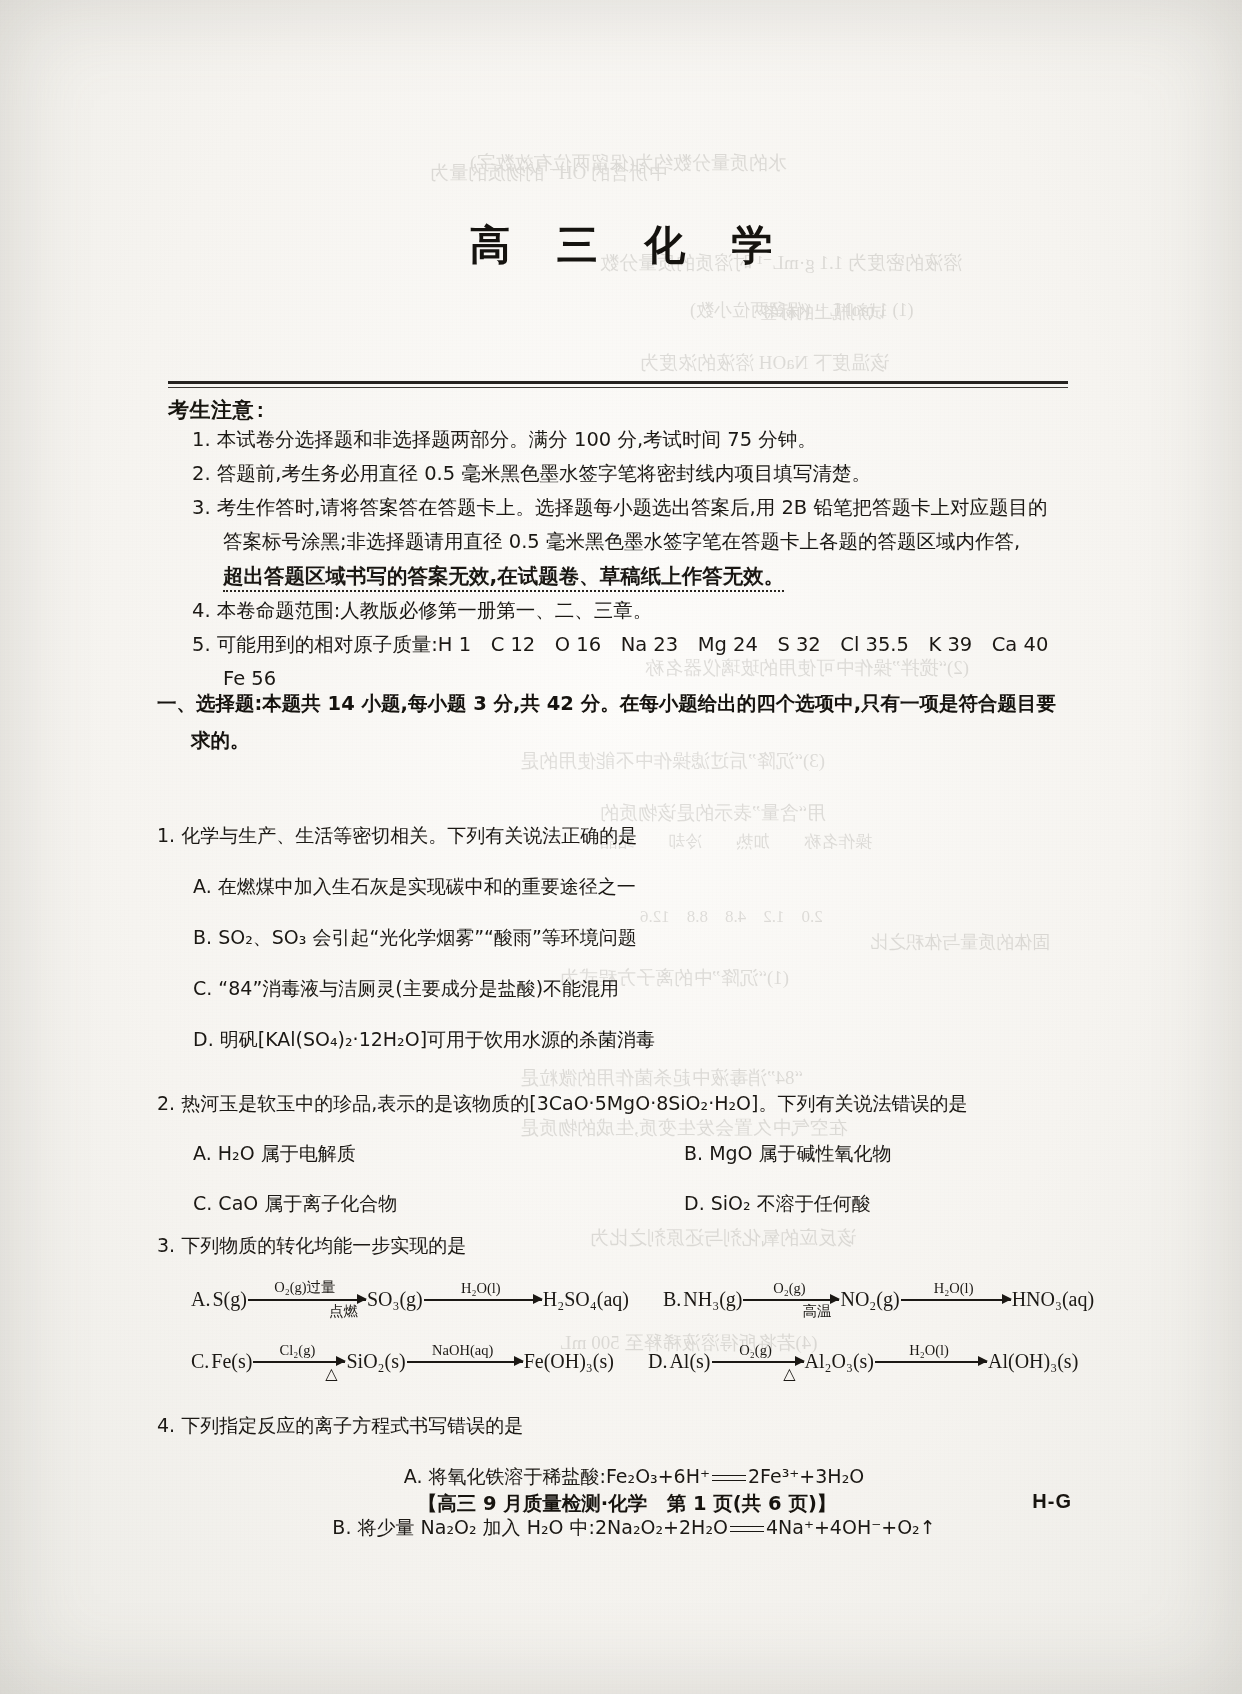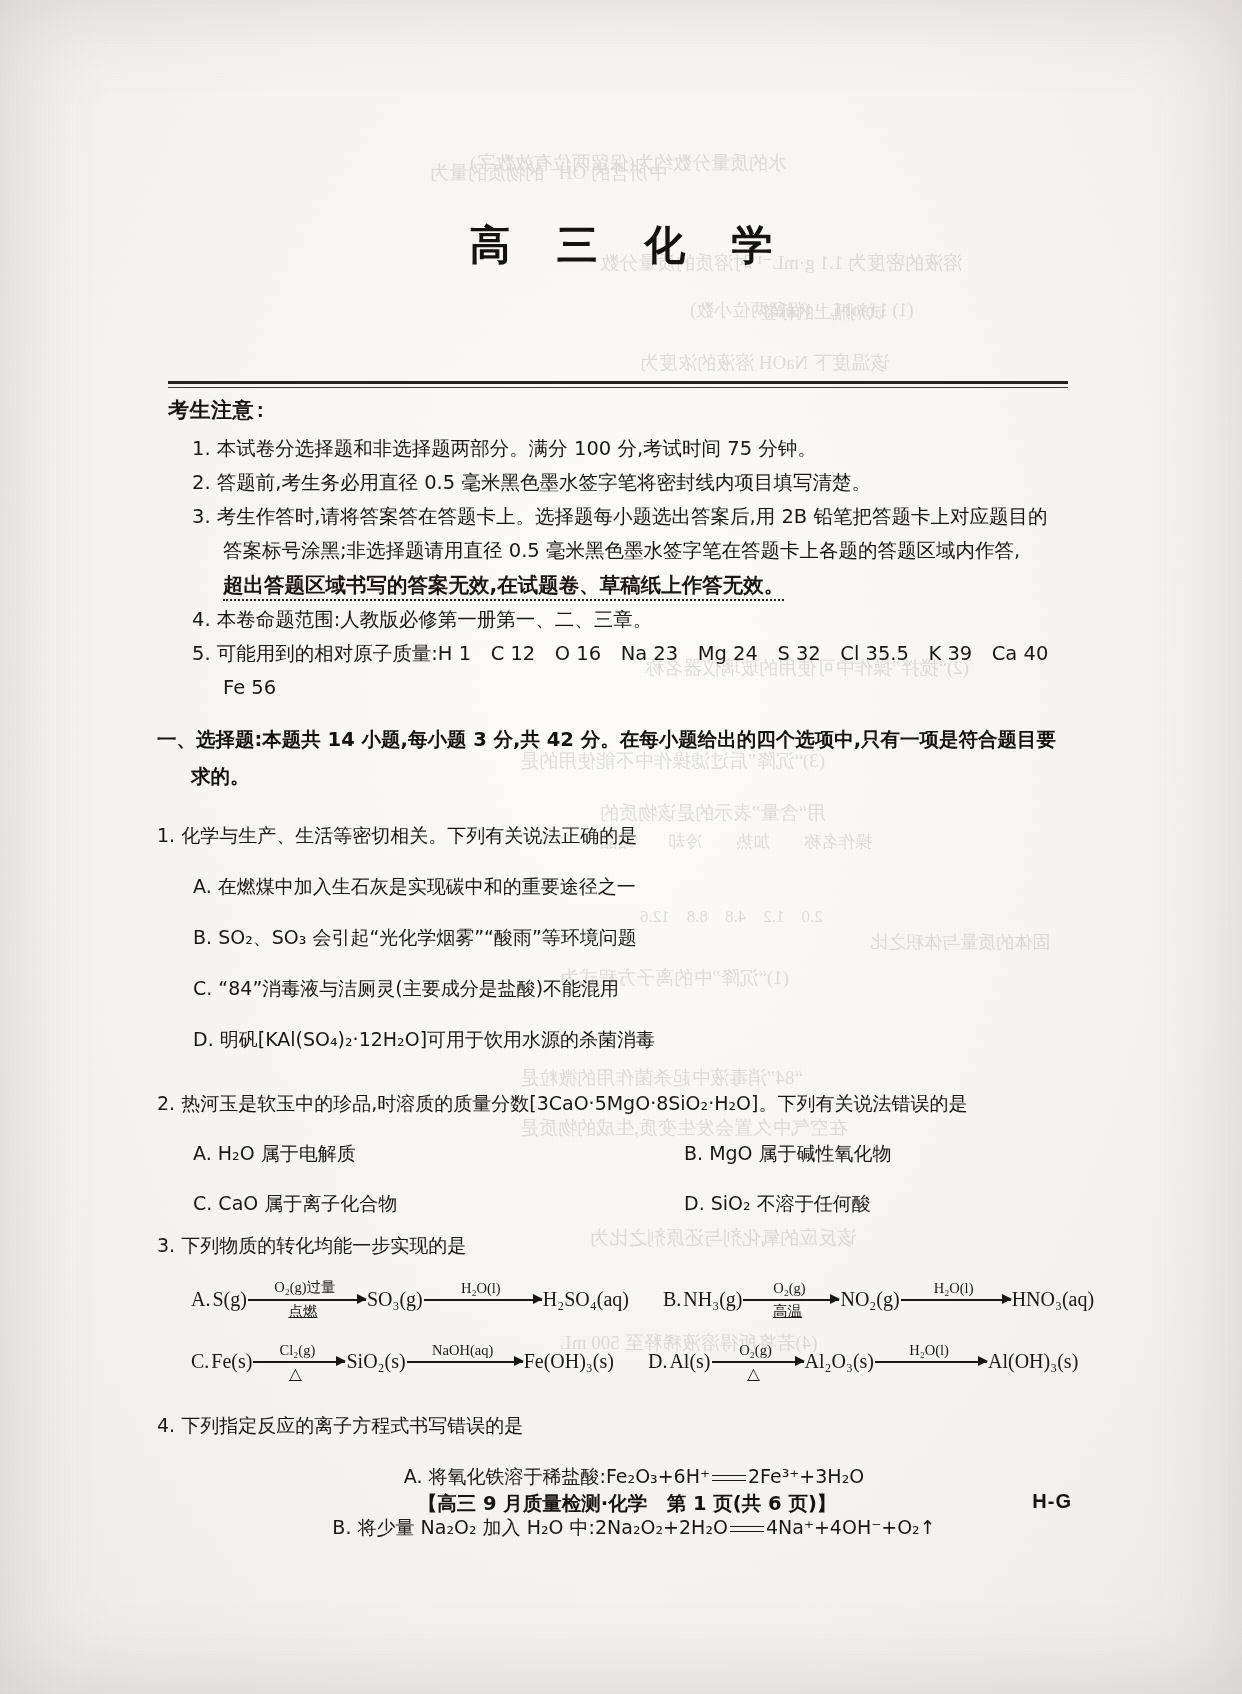--- a/index.html
+++ b/index.html
@@ -85,21 +85,21 @@
     position: absolute;
     left: 168px;
     top: 396px;
     width: 902px;
   }
   .notice-head {
     font-size: 21px;
     font-weight: bold;
     font-family: Liberation Mono, monospace;
     letter-spacing: .5px;
-    margin-bottom: 9px;
+    margin-bottom: 0;
     color: #17150f;
   }
   .notice-item {
     font-size: 19.5px;
     line-height: 32px;
     padding-left: 24px;
     margin-bottom: 2px;
     font-family: "DejaVu Sans", "Liberation Sans", sans-serif;
     color: #1b1814;
     letter-spacing: 0;
@@ -116,21 +116,20 @@
   .section-head {
     position: absolute;
     left: 157px;
     top: 685px;
     width: 915px;
     font-size: 19.5px;
     line-height: 37px;
     font-weight: bold;
     font-family: "DejaVu Sans", "Liberation Sans", sans-serif;
     color: #16130f;
-    margin-top: 36px;
   }
   .section-head .cont2 { display:block; padding-left: 34px; }
 
   
   .q {
     position: absolute;
     left: 157px;
     width: 918px;
     font-family: "DejaVu Sans", "Liberation Sans", sans-serif;
     font-size: 19px;
@@ -195,25 +194,24 @@
     position: absolute;
     bottom: 25px; left: 0; right: 4px;
     text-align: center;
     font-size: 14.5px;
     font-family: "Liberation Serif", serif;
     white-space: nowrap;
   }
   .arrow .below {
     position: absolute;
     top: 26px; left: 0; right: 8px;
-    text-align: center;
+    text-align: right;
     font-size: 14.5px;
     font-family: "DejaVu Sans", "Liberation Sans", sans-serif;
     white-space: nowrap;
-    text-decoration: underline;
   }
   .arrow .below.tri {
     font-family: "Liberation Serif", serif;
     font-size: 16px;
   }
 
   
   .eqline {
     padding-left: 36px;
     margin-top: 21px;
@@ -335,21 +333,21 @@
         <div class="opt">
           <span>D.</span>
           <span>明矾[KAl(SO₄)₂·12H₂O]可用于饮用水源的杀菌消毒</span>
         </div>
       </div>
     </div>
 
     <div class="q" style="top:1088px;">
       <div class="q-stem">
         <span>2.</span>
-        <span>热河玉是软玉中的珍品,时溶质的质量分数[3CaO·5MgO·8SiO₂·H₂O]。下列有关说法错误的是</span>
+        <span>热河玉是软玉中的珍品,表示的是该物质的[3CaO·5MgO·8SiO₂·H₂O]。下列有关说法错误的是</span>
       </div>
       <div class="opts-2col">
         <div class="opt col1">
           <span>A.</span>
           <span>H₂O 属于电解质</span>
         </div>
         <div class="opt">
           <span>B.</span>
           <span>MgO 属于碱性氧化物</span>
         </div>

